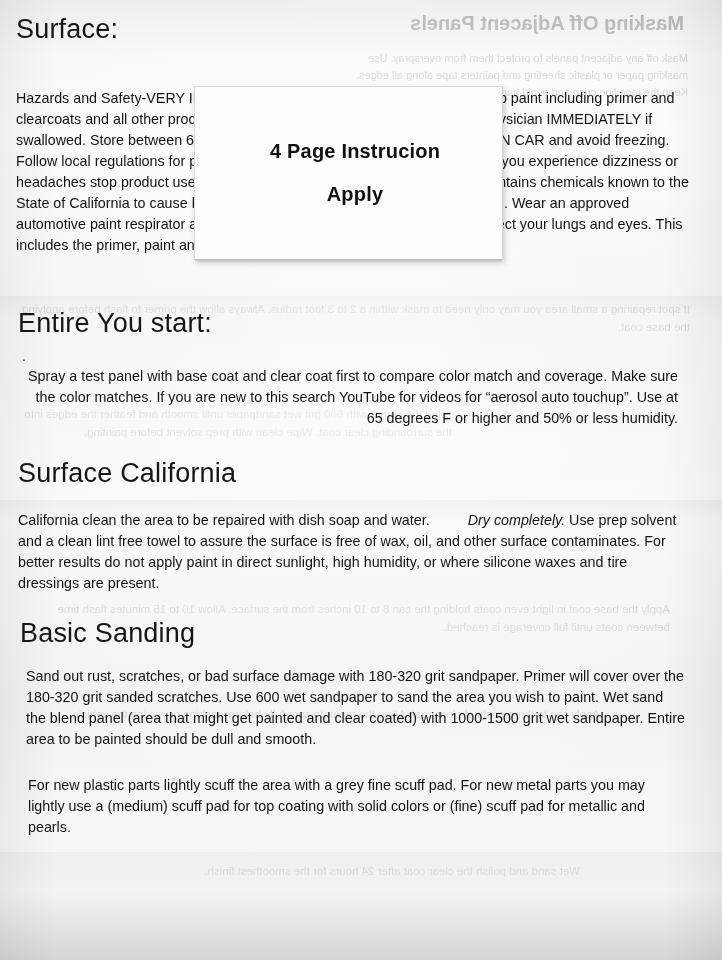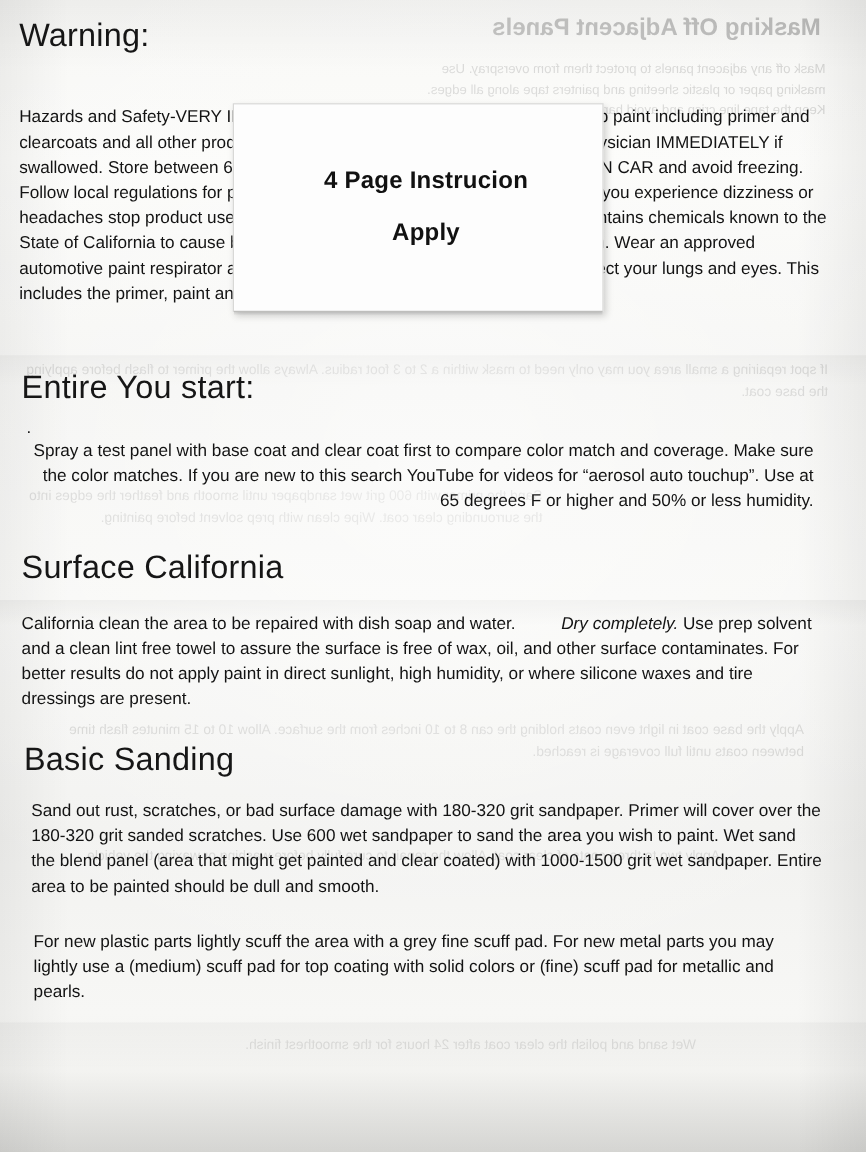--- a/index.html
+++ b/index.html
@@ -201,21 +201,21 @@
   <div class="bleed bleed-p4">Apply the base coat in light even coats holding the can 8 to 10 inches from the surface. Allow 10 to 15 minutes flash time between coats until full coverage is reached.</div>
   <div class="bleed bleed-p5">Apply two to three coats of clear coat. Allow the repair to cure fully before washing or waxing the vehicle.</div>
   <div class="bleed bleed-p6">Wet sand and polish the clear coat after 24 hours for the smoothest finish.</div>
 
   <div class="band b1"></div>
   <div class="band b2"></div>
   <div class="band b3"></div>
 
   <div class="content">
 
-    <h1 class="section" id="warning-title">Warning:</h1>
+    <h1 class="section" id="warning-title">Surface:</h1>
     <p class="body" id="warning-text">Hazards and Safety-VERY IMPORTANT! Read all warning labels on touch-up paint including primer and clearcoats and all other products. KEEP AWAY FROM CHILDREN. Call a physician IMMEDIATELY if swallowed. Store between 60F and 80F, never over 120F. DO NOT STORE IN CAR and avoid freezing. Follow local regulations for proper disposal. Use with adequate ventilation. If you experience dizziness or headaches stop product use immediately and call physician. This product contains chemicals known to the State of California to cause birth defects, cancer and other reproductive harm. Wear an approved automotive paint respirator and WEAR safety goggles when spraying to protect your lungs and eyes. This includes the primer, paint and clearcoat.</p>
 
     <h1 class="section" id="before-title">Entire You start:</h1>
     <div id="before-dot">.</div>
     <p class="body" id="before-text">Spray a test panel with base coat and clear coat first to compare color match and coverage. Make sure the color matches.  If you are new to this search YouTube for videos for “aerosol auto touchup”.  Use at 65 degrees F or higher and 50% or less humidity.</p>
 
     <h1 class="section" id="surface-title">Surface California</h1>
     <p class="body" id="surface-text">
       <span>California clean the area to be repaired with dish soap and water.  </span><span class="ital">Dry completely.</span><span> Use prep solvent and a clean lint free towel to assure the surface is free of wax, oil, and other surface contaminates. For better results do not apply paint in direct sunlight, high humidity, or where silicone waxes and tire dressings are present.</span>
     </p>

